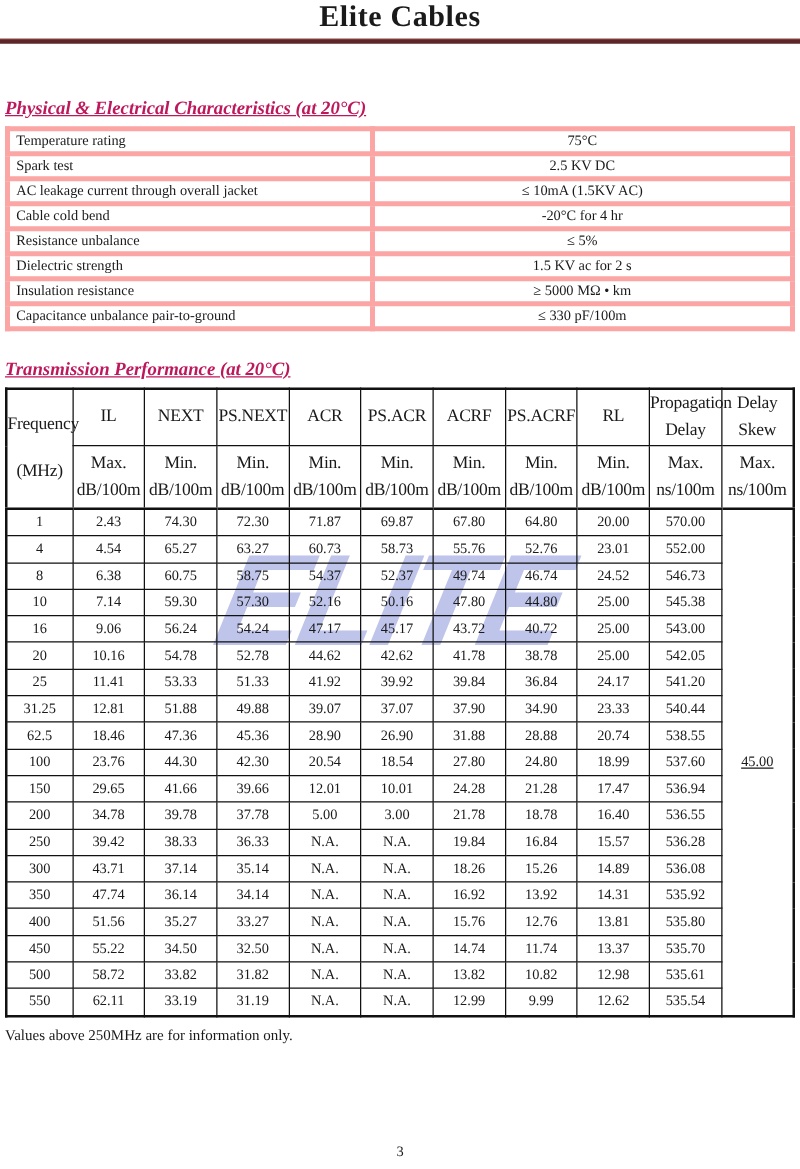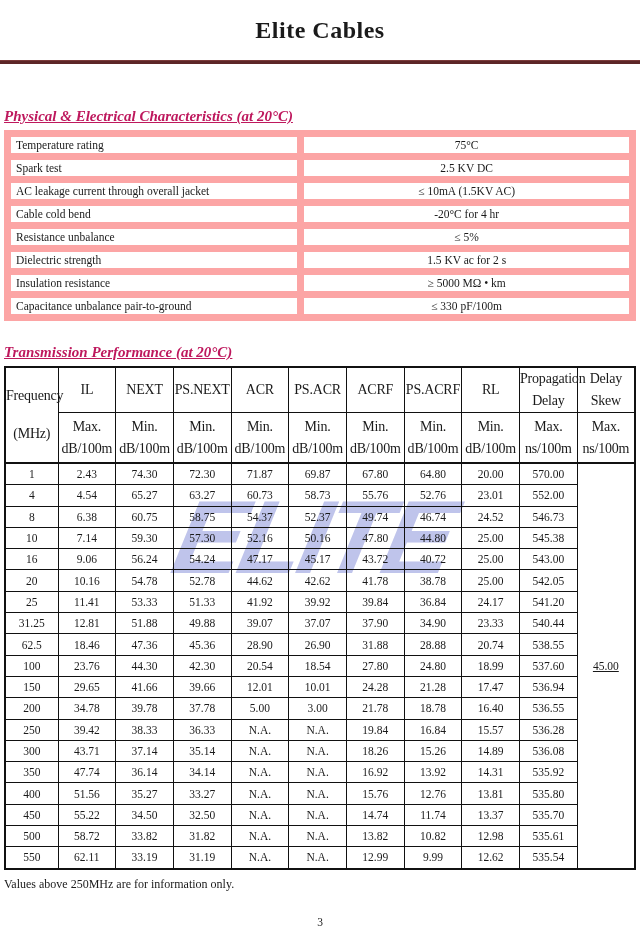--- a/index.html
+++ b/index.html
@@ -5,21 +5,21 @@
   html, body { margin: 0; padding: 0; }
   body {
     width: 640px; height: 935px;
     background: #ffffff;
     font-family: "Liberation Serif", serif;
     color: #1a1a1a;
     position: relative;
     overflow: hidden;
   }
   .title {
-    margin: 16px; padding-top: 1px;
+    margin: 0; padding-top: 1px;
     text-align: center;
     font-size: 24px; font-weight: bold;
     letter-spacing: 0.5px;
   }
   .title-rule {
     height: 3px; width: 100%;
     background: #5d2627;
     margin-top: 3px;
     border-top: 1px solid #7a3a3a;
   }
@@ -33,21 +33,21 @@
     text-decoration: underline;
   }
   .sec-head.first { margin-top: 44px; }
   .sec-head.second { margin-top: 23px; }
 
   
   #physical-table {
     width: 100%; border-collapse: collapse; table-layout: fixed;
   }
   #physical-table td {
-    border: 7px solid #fca5a5;
+    border: 4px solid #fca5a5;
     font-size: 11.5px;
     height: 15px;
     padding: 0.5px 0;
     line-height: 15px;
   }
   #physical-table td.plabel { width: 45%; text-align: left; padding-left: 5px; }
   #physical-table td.pvalue { text-align: center; }
 
   
   .t2wrap { position: relative; }

